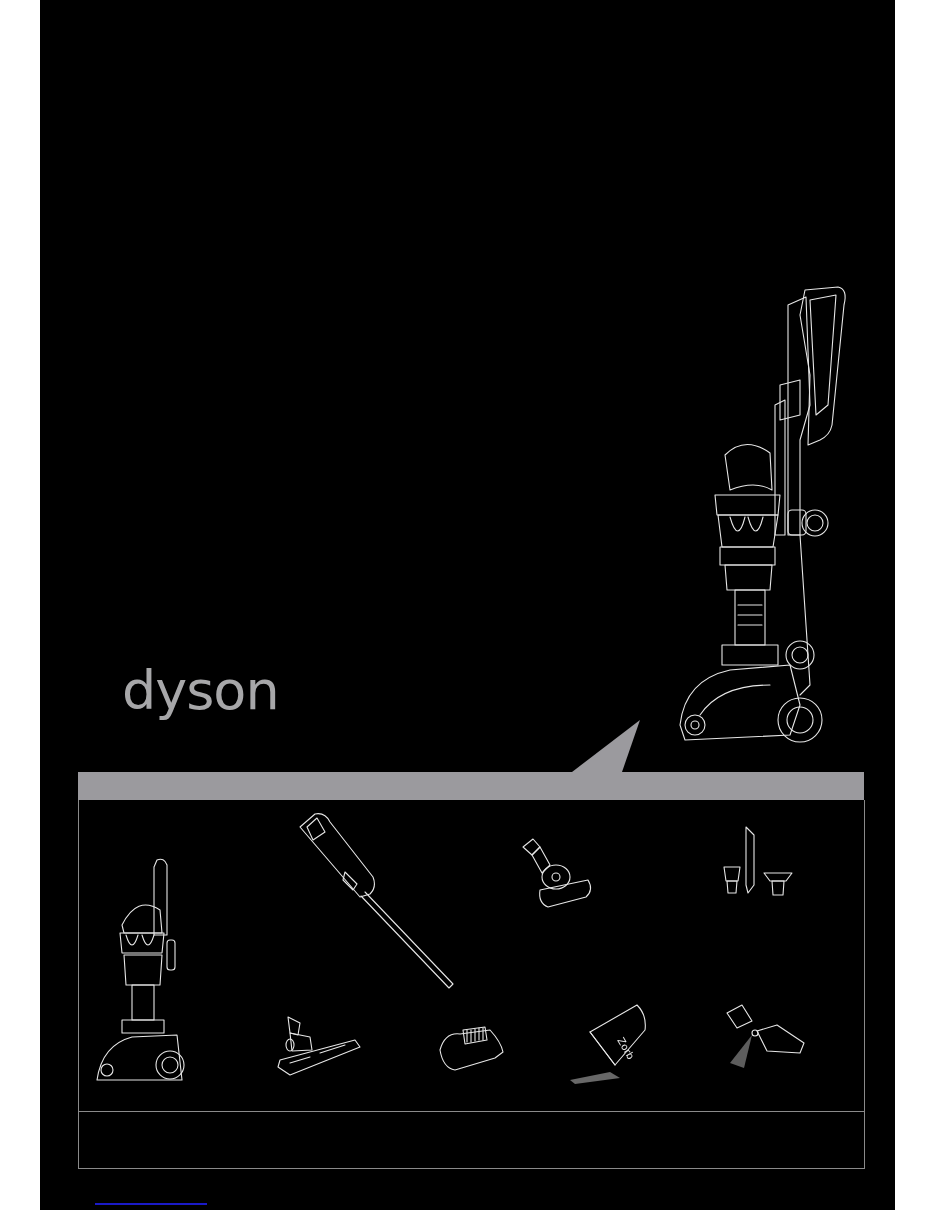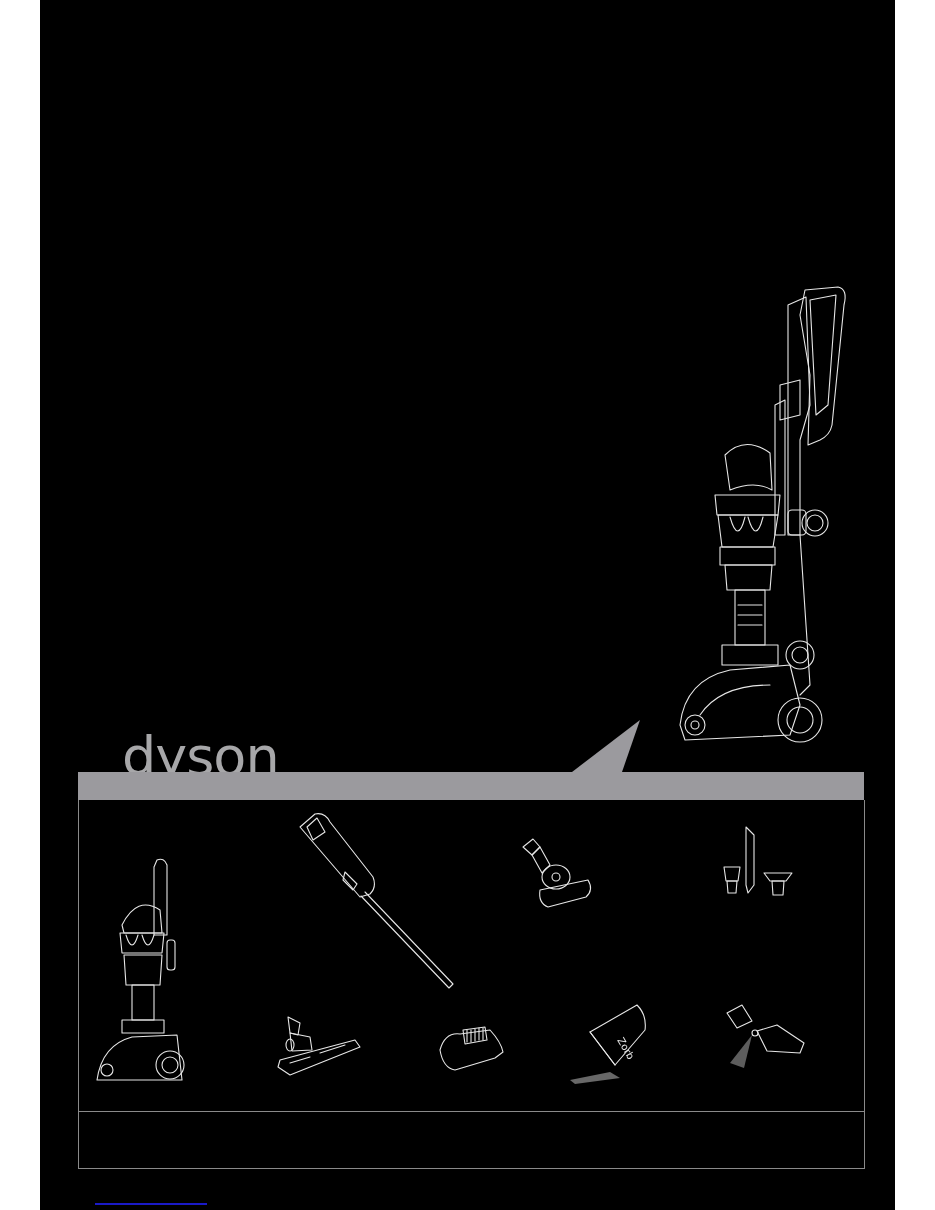--- a/index.html
+++ b/index.html
@@ -6,21 +6,21 @@
   body {
     width: 935px; height: 1210px; background: #ffffff;
     position: relative; overflow: hidden;
     font-family: "Liberation Sans", sans-serif;
   }
   .page {
     position: absolute; left: 40px; top: 0; width: 855px; height: 1210px;
     background: #000000;
   }
   .logo {
-    position: absolute; left: 122px; top: 727px;
+    position: absolute; left: 122px; top: 661px;
     font-family: "DejaVu Sans", sans-serif; font-size: 54px; font-weight: normal;
     color: #a7a7a9; letter-spacing: -1px; line-height: 60px;
   }
   .band {
     position: absolute; left: 78px; top: 772px; width: 786px; height: 28px;
     background: #9b9a9e;
   }
   .pointer { position: absolute; left: 560px; top: 720px; }
   .panel {
     position: absolute; left: 78px; top: 800px; width: 785px; height: 368px;

